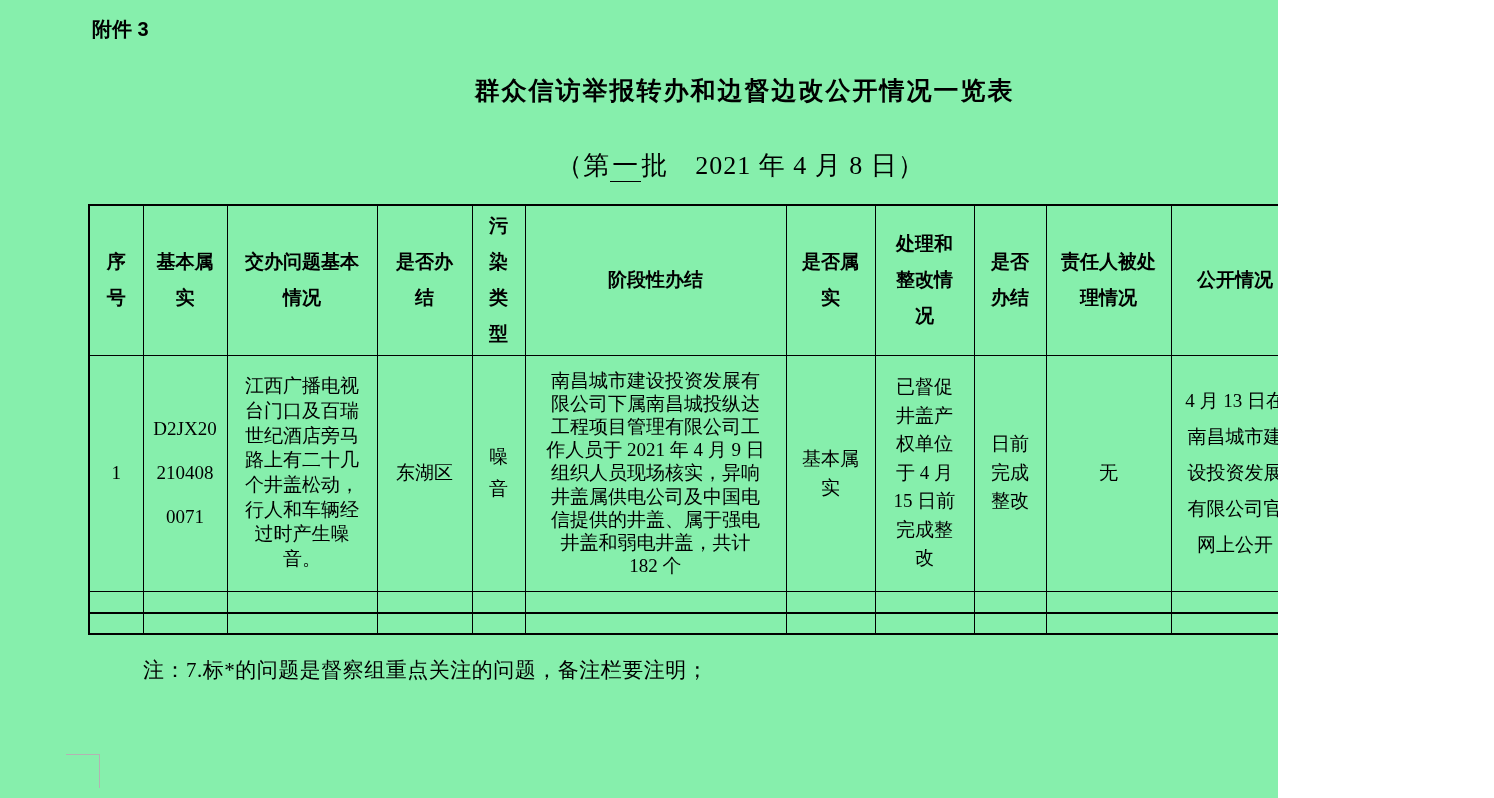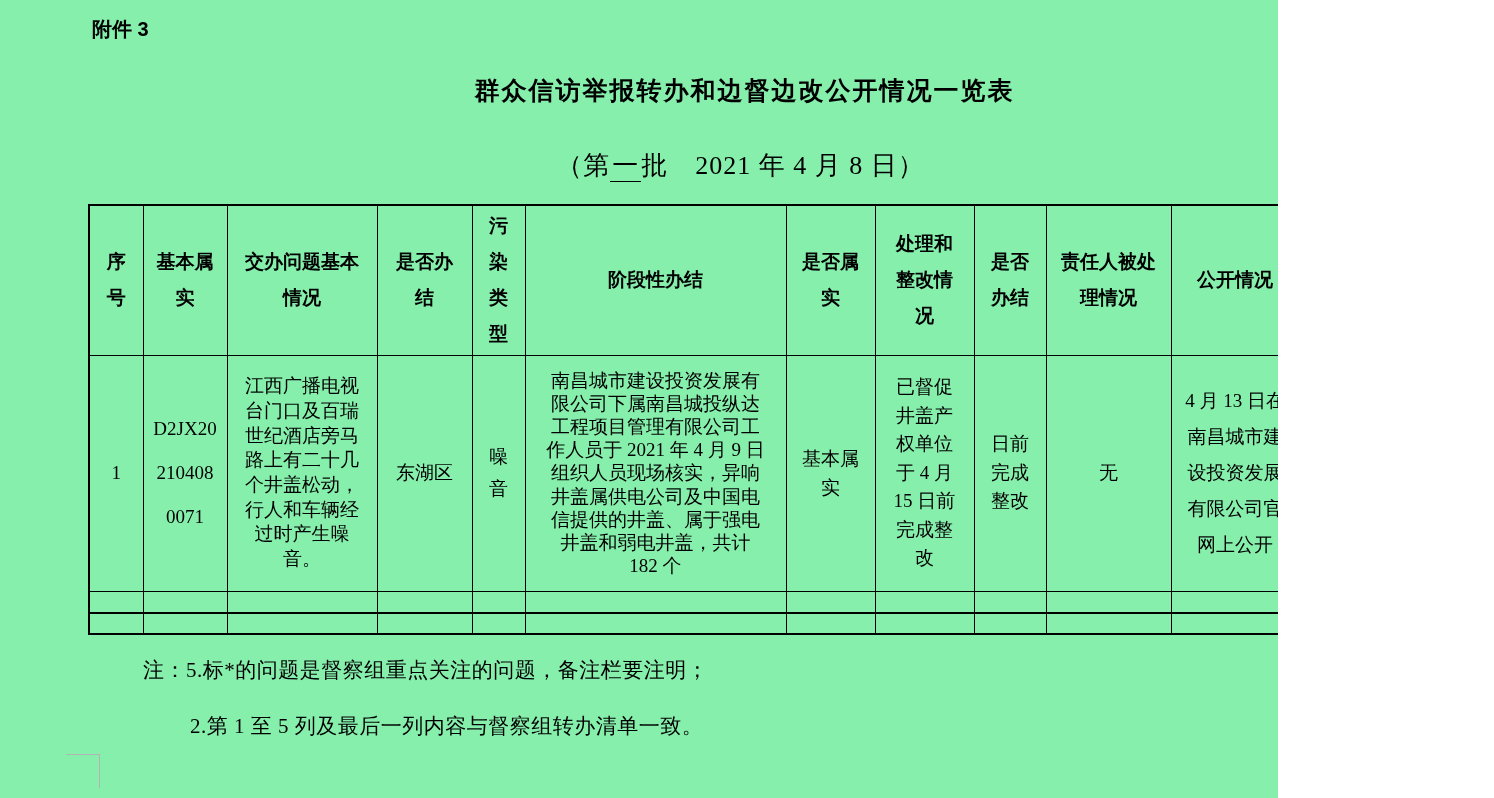--- a/index.html
+++ b/index.html
@@ -151,19 +151,18 @@
         <td></td>
           <td></td>
         <td></td>
           <td></td>
         <td></td>
           <td></td>
       </tr>
     </tbody>
   </table>
 
-  <div class="note1"><span>注：</span><span>5.标*的问题是督察组重点关注的问题，备注栏要注明；</span></div>
-  <div class="note2"><span>2.第 1 至 5 列及最后一列内容与督察组转办清单一致。</span></div>
+  <div class="note1"><span>注：</span><span>7.标*的问题是督察组重点关注的问题，备注栏要注明；</span></div>
 
   <div class="corner corner-left"></div>
   <div class="corner corner-right"></div>
 
 </div>
 
 </body></html>

